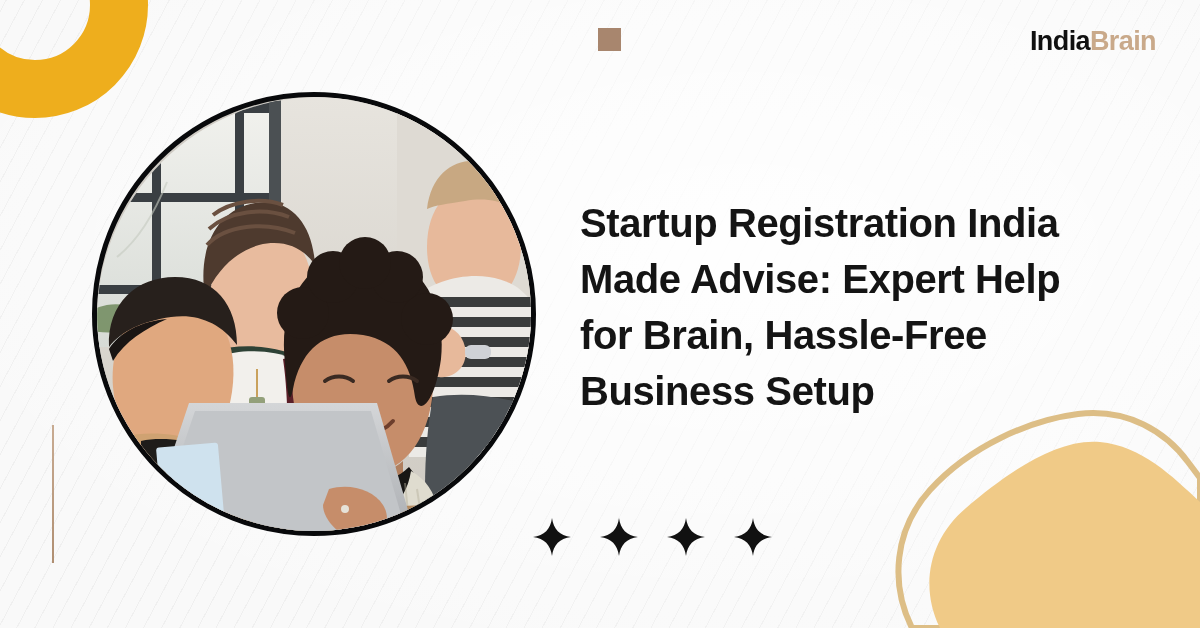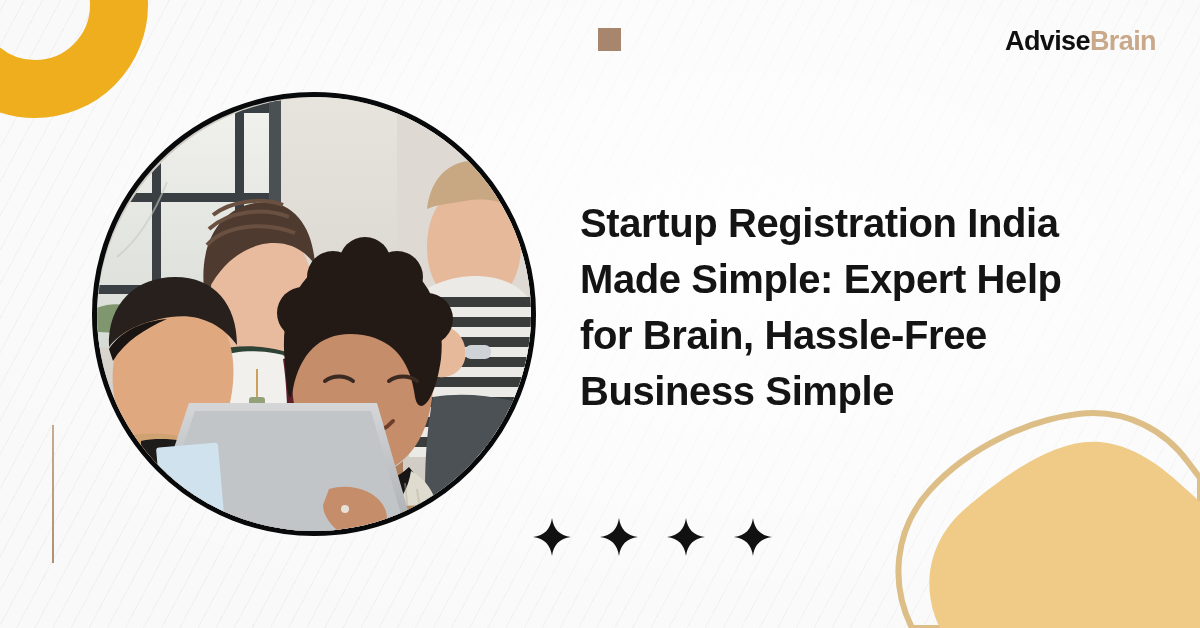--- a/index.html
+++ b/index.html
@@ -286,42 +286,42 @@
 
           <path d="M232 392 C252 386 276 392 286 408 C296 424 286 444 268 444 C246 444 226 424 226 408 Z" fill="#c68d6a"></path>
           <circle cx="248" cy="412" r="4" fill="#e6e2d8"></circle>
         </g>
       </svg>
     </div>
   </div>
 
   <h1 id="headline">
     <span class="hl-line">Startup Registration India</span>
-    <span class="hl-line">Made Simple: Expert Help</span>
+    <span class="hl-line">Made Advise: Expert Help</span>
     <span class="hl-line">for Brain, Hassle-Free</span>
-    <span class="hl-line">Business Simple</span>
+    <span class="hl-line">Business Setup</span>
   </h1>
 
   <div id="sparkles">
     <svg class="sparkle" viewBox="0 0 100 100">
       <path d="M50 0 C54 30 70 46 100 50 C70 54 54 70 50 100 C46 70 30 54 0 50 C30 46 46 30 50 0 Z" fill="#111111"></path>
     </svg>
     <svg class="sparkle" viewBox="0 0 100 100">
       <path d="M50 0 C54 30 70 46 100 50 C70 54 54 70 50 100 C46 70 30 54 0 50 C30 46 46 30 50 0 Z" fill="#111111"></path>
     </svg>
     <svg class="sparkle" viewBox="0 0 100 100">
       <path d="M50 0 C54 30 70 46 100 50 C70 54 54 70 50 100 C46 70 30 54 0 50 C30 46 46 30 50 0 Z" fill="#111111"></path>
     </svg>
     <svg class="sparkle" viewBox="0 0 100 100">
       <path d="M50 0 C54 30 70 46 100 50 C70 54 54 70 50 100 C46 70 30 54 0 50 C30 46 46 30 50 0 Z" fill="#111111"></path>
     </svg>
   </div>
 
   <div id="logo">
-    <span class="logo-a">Advise</span><span class="logo-b">Brain</span>
+    <span class="logo-a">India</span><span class="logo-b">Brain</span>
   </div>
 
   <svg id="blobs" viewBox="0 0 330 230">
     <path d="M42 230 C20 186 24 132 60 92 C100 48 160 22 208 16 C258 10 296 34 318 64 L330 80 L330 230 Z" fill="none" stroke="#ddbe86" stroke-width="6" stroke-linecap="round"></path>
     <path d="M70 230 C50 190 58 142 96 110 C136 76 186 40 230 44 C272 48 302 78 330 104 L330 230 Z" fill="#f0ca87"></path>
   </svg>
 
 </div>
 
 </body></html>

